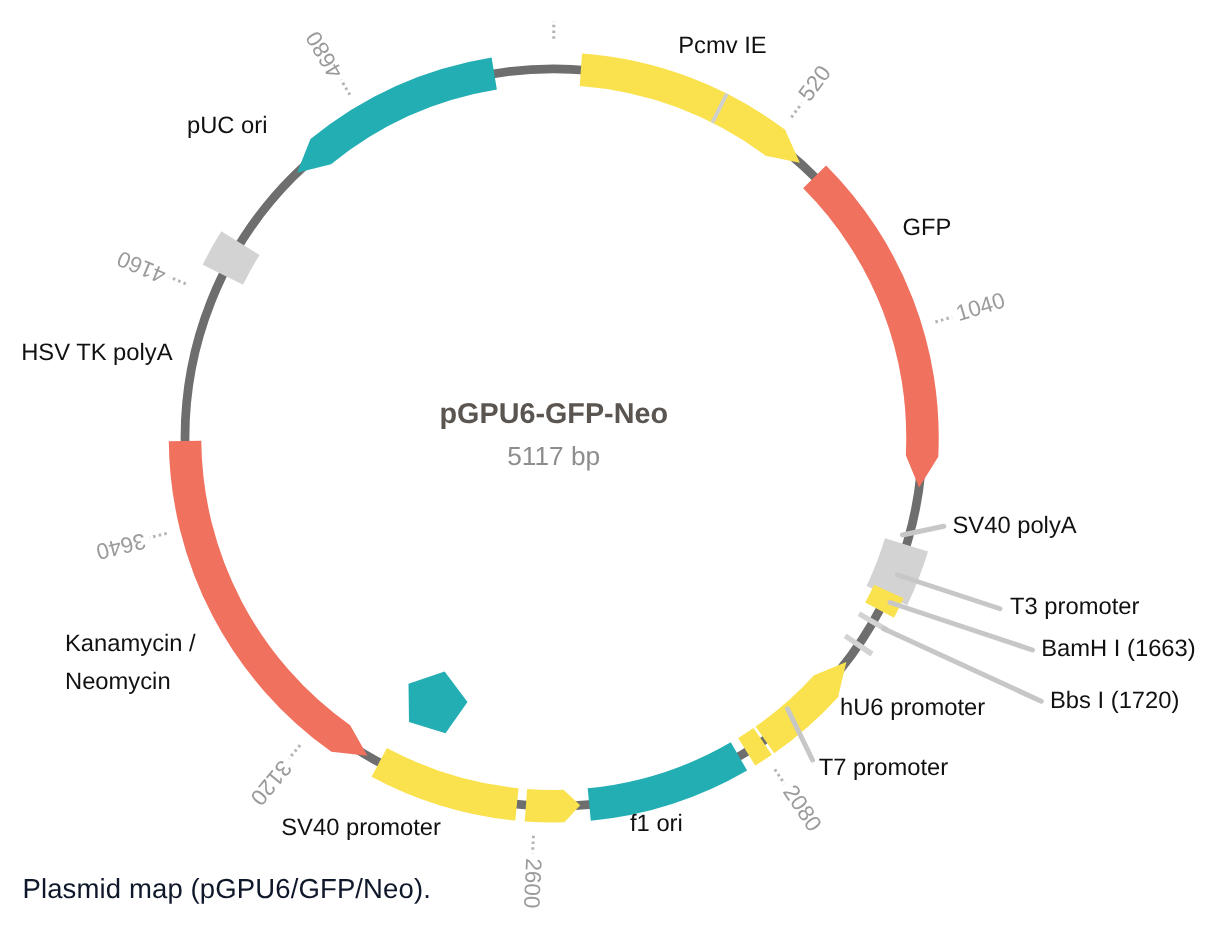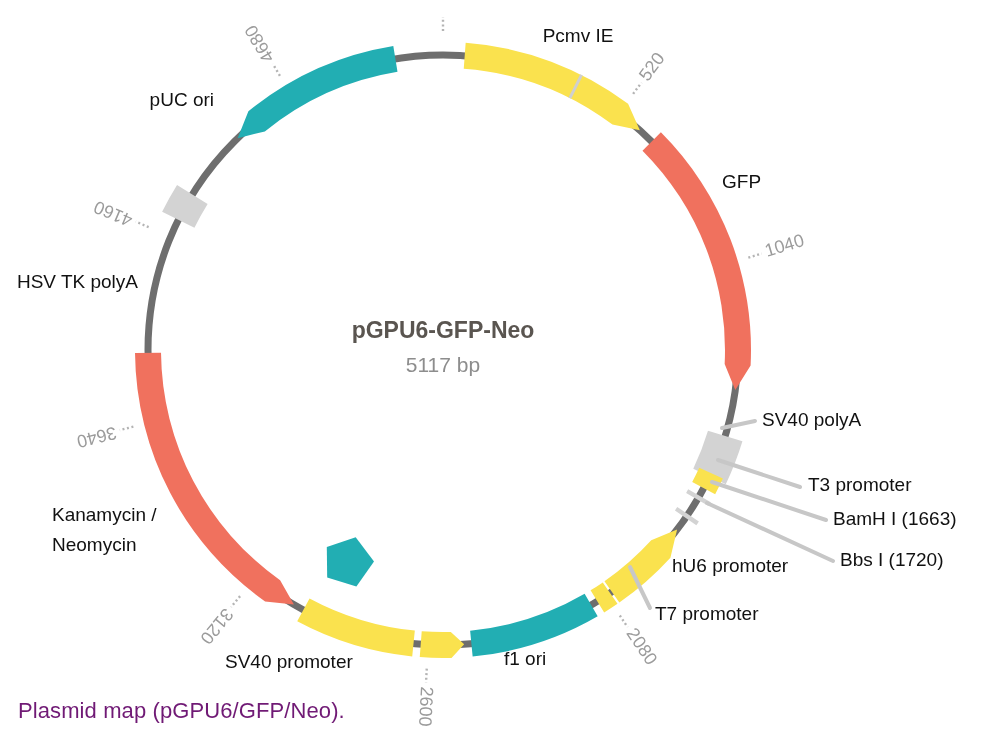--- a/index.html
+++ b/index.html
@@ -33,21 +33,21 @@
   .plasmid-size{
     font-family:"Liberation Sans","DejaVu Sans",sans-serif;
     font-size:21px;
     fill:#8d8d8d;
   }
   .caption{
     position:absolute;
     left:18px;
     top:698px;
     font-size:22px;
-    color:#701a75;
+    color:#0f172a;
     font-family:"Liberation Sans","DejaVu Sans",sans-serif;
     letter-spacing:.1px;
   }
   .leader{stroke:#c7c7c7;stroke-width:4;stroke-linecap:round;fill:none;}
   .tickmark{stroke:#b4b4b4;stroke-width:2.4;stroke-dasharray:2 2.6;fill:none;}
 </style>
 </head>
 <body>
 
 <div id="map-root">

